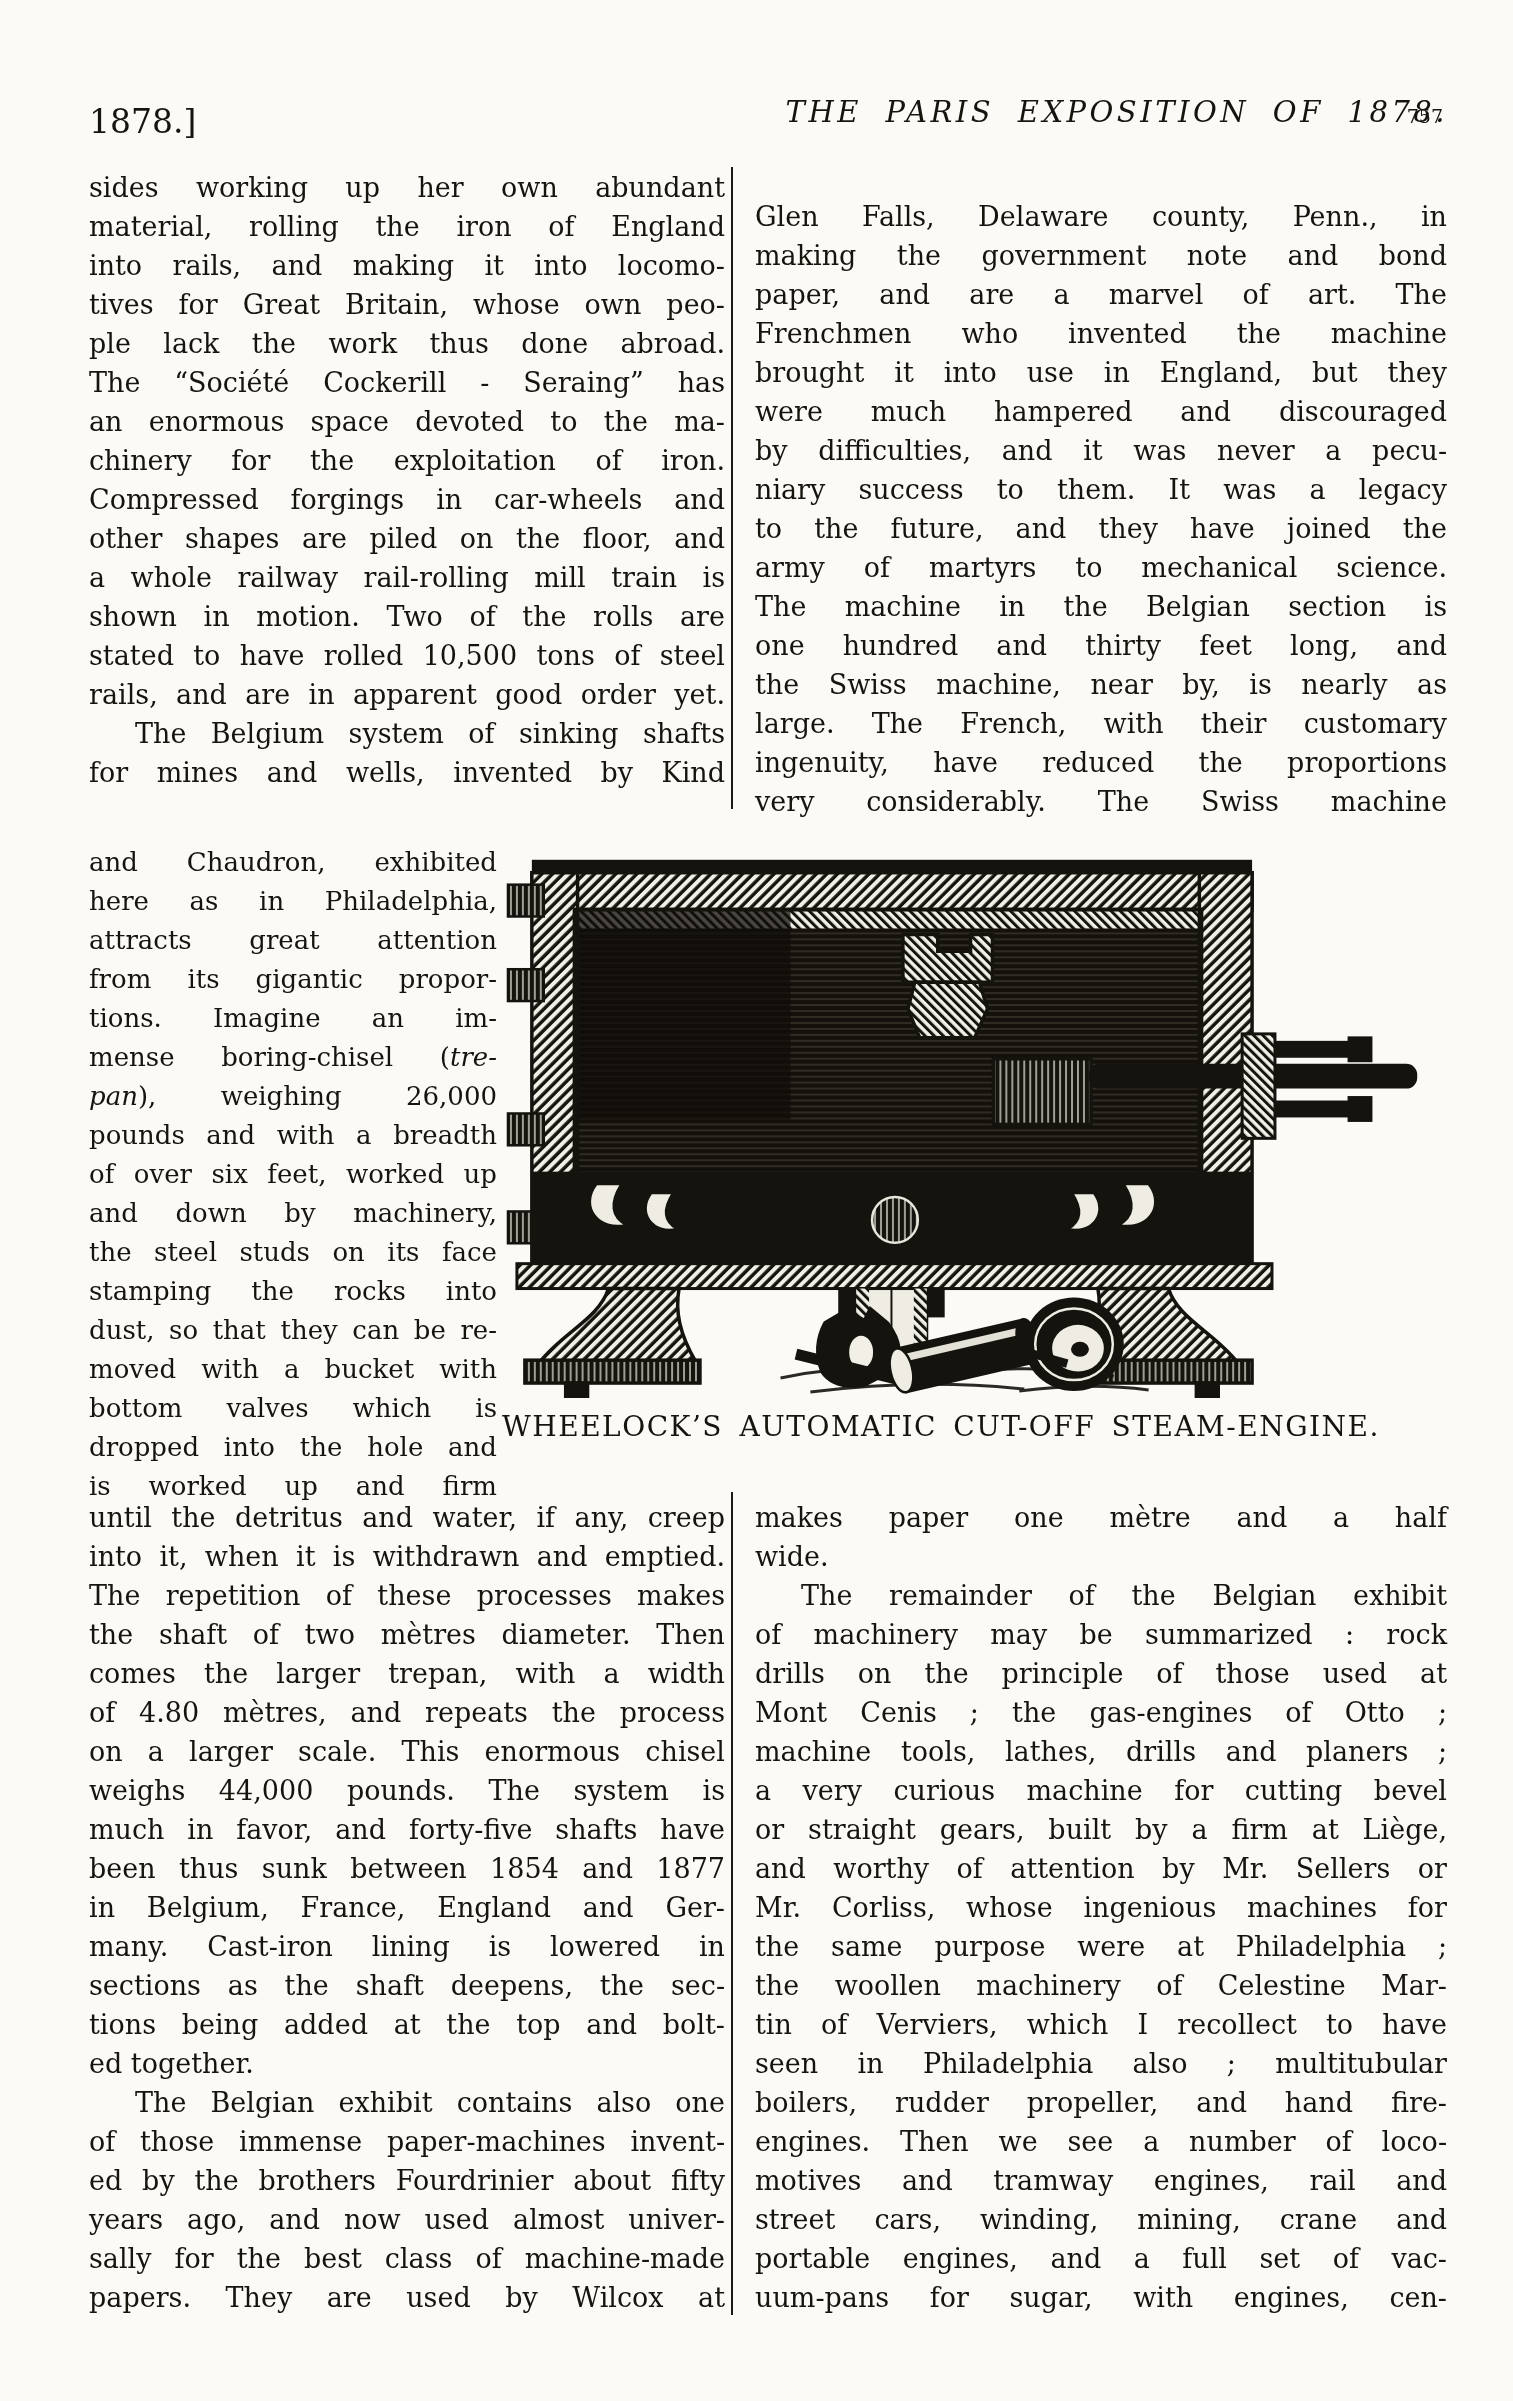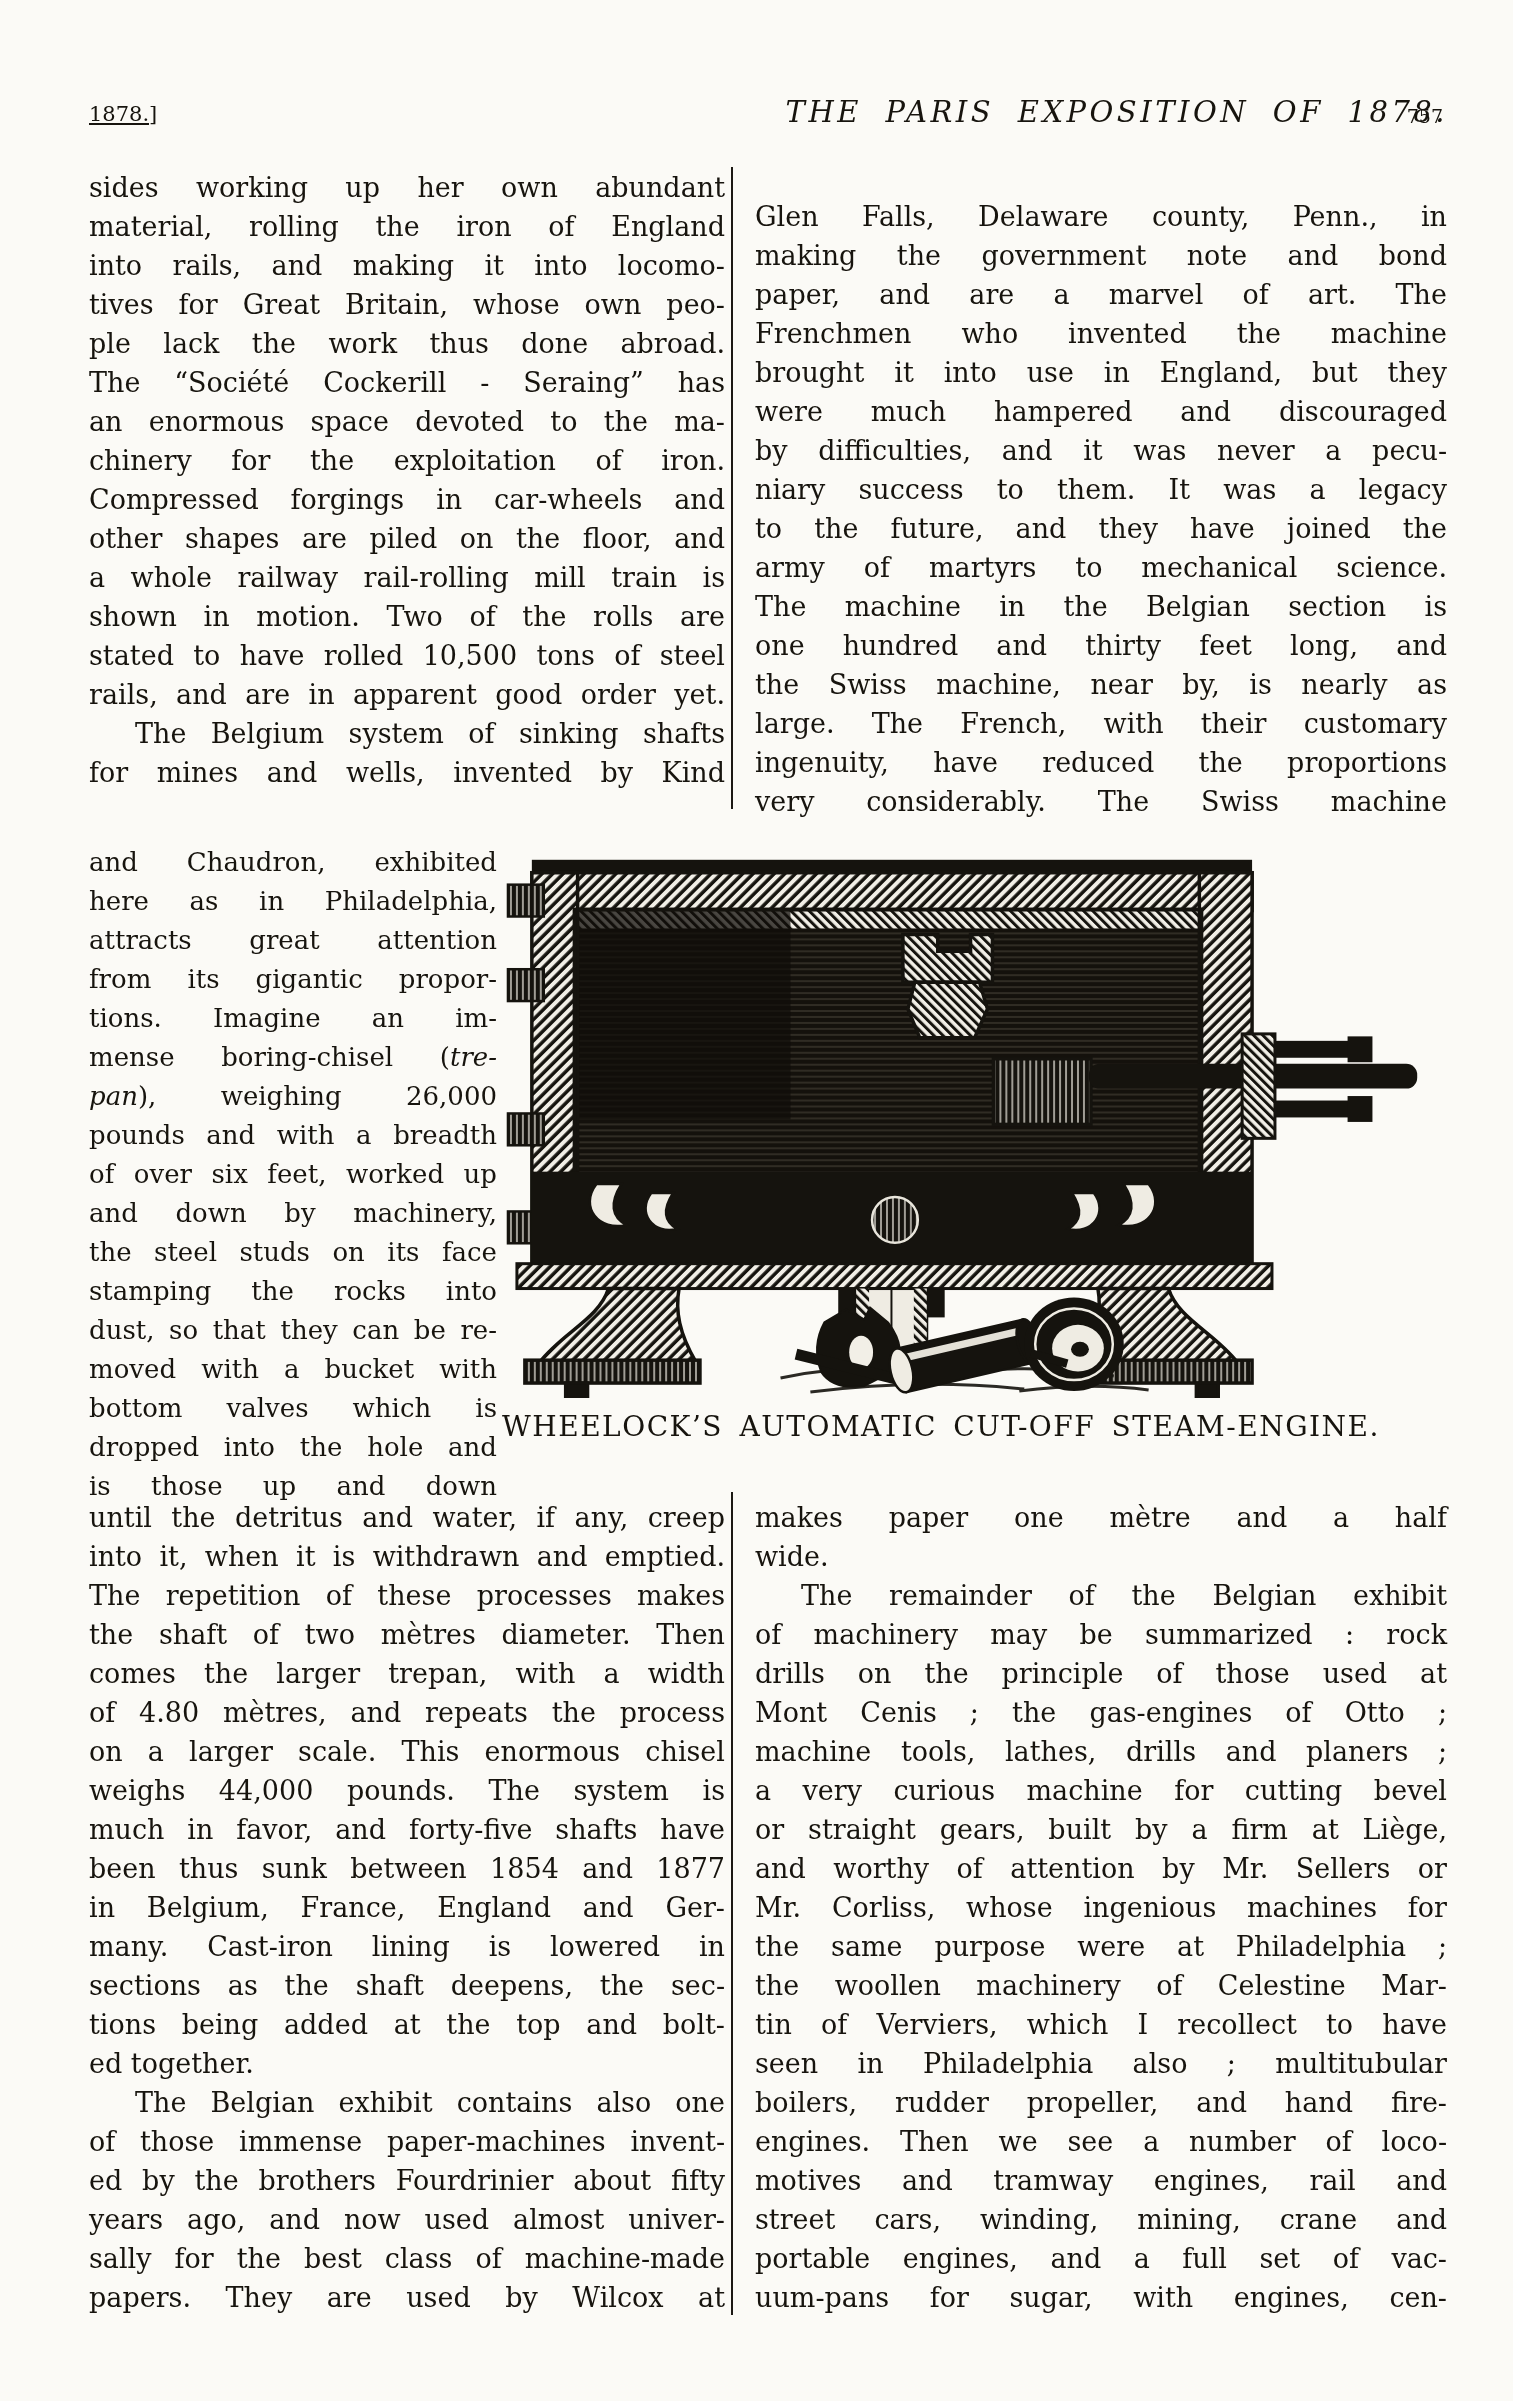--- a/index.html
+++ b/index.html
@@ -1,21 +1,21 @@
 <!DOCTYPE html>
 <html style="font-size:8px"><head>
 <meta charset="utf-8">
 <style>
   html,body{margin:0;padding:0;background:#e8e6e0;}
   .page{
     position:relative;width:1514px;height:2401px;background:#fbfaf6;
     font-family:"DejaVu Serif","Liberation Serif",serif;color:#17140e;overflow:hidden;
   }
   .running-head{position:absolute;left:89px;top:95px;width:1359px;height:55px;}
-  .hd-left{position:absolute;left:0;top:7px;font-size:21px;text-decoration:underline;}
+  .hd-left{position:absolute;left:0;top:7px;font-size:33px;}
   .hd-title{position:absolute;left:0;right:0;top:0;text-align:right;font-size:29px;font-style:italic;letter-spacing:3.5px;word-spacing:11px;}
   .hd-page{position:absolute;right:5px;top:10px;font-size:19px;}
   .col{position:absolute;font-size:27px;}
   .line{height:39px;line-height:39px;text-align:justify;text-align-last:justify;white-space:normal;}
   .line.indent{text-indent:46px;}
   .line.noj{text-align-last:left;}
   .left-top{left:89px;top:168px;width:636px;}
   .right-top{left:755px;top:168px;width:692px;margin-top:29px;}
   .narrow{left:89px;top:843px;width:408px;font-size:26px;}
   .left-bottom{left:89px;top:1498px;width:636px;}
@@ -86,21 +86,21 @@
       <div class="line"><i>pan</i>), weighing 26,000</div>
       <div class="line">pounds and with a breadth</div>
       <div class="line">of over six feet, worked up</div>
       <div class="line">and down by machinery,</div>
       <div class="line">the steel studs on its face</div>
       <div class="line">stamping the rocks into</div>
       <div class="line">dust, so that they can be re-</div>
       <div class="line">moved with a bucket with</div>
       <div class="line">bottom valves which is</div>
       <div class="line">dropped into the hole and</div>
-      <div class="line">is those up and down</div>
+      <div class="line">is worked up and firm</div>
     </section>
   <section class="col left-bottom">
       <div class="line">until the detritus and water, if any, creep</div>
       <div class="line">into it, when it is withdrawn and emptied.</div>
       <div class="line">The repetition of these processes makes</div>
       <div class="line">the shaft of two mètres diameter.  Then</div>
       <div class="line">comes the larger trepan, with a width</div>
       <div class="line">of 4.80 mètres, and repeats the process</div>
       <div class="line">on a larger scale.  This enormous chisel</div>
       <div class="line">weighs 44,000 pounds.  The system is</div>

